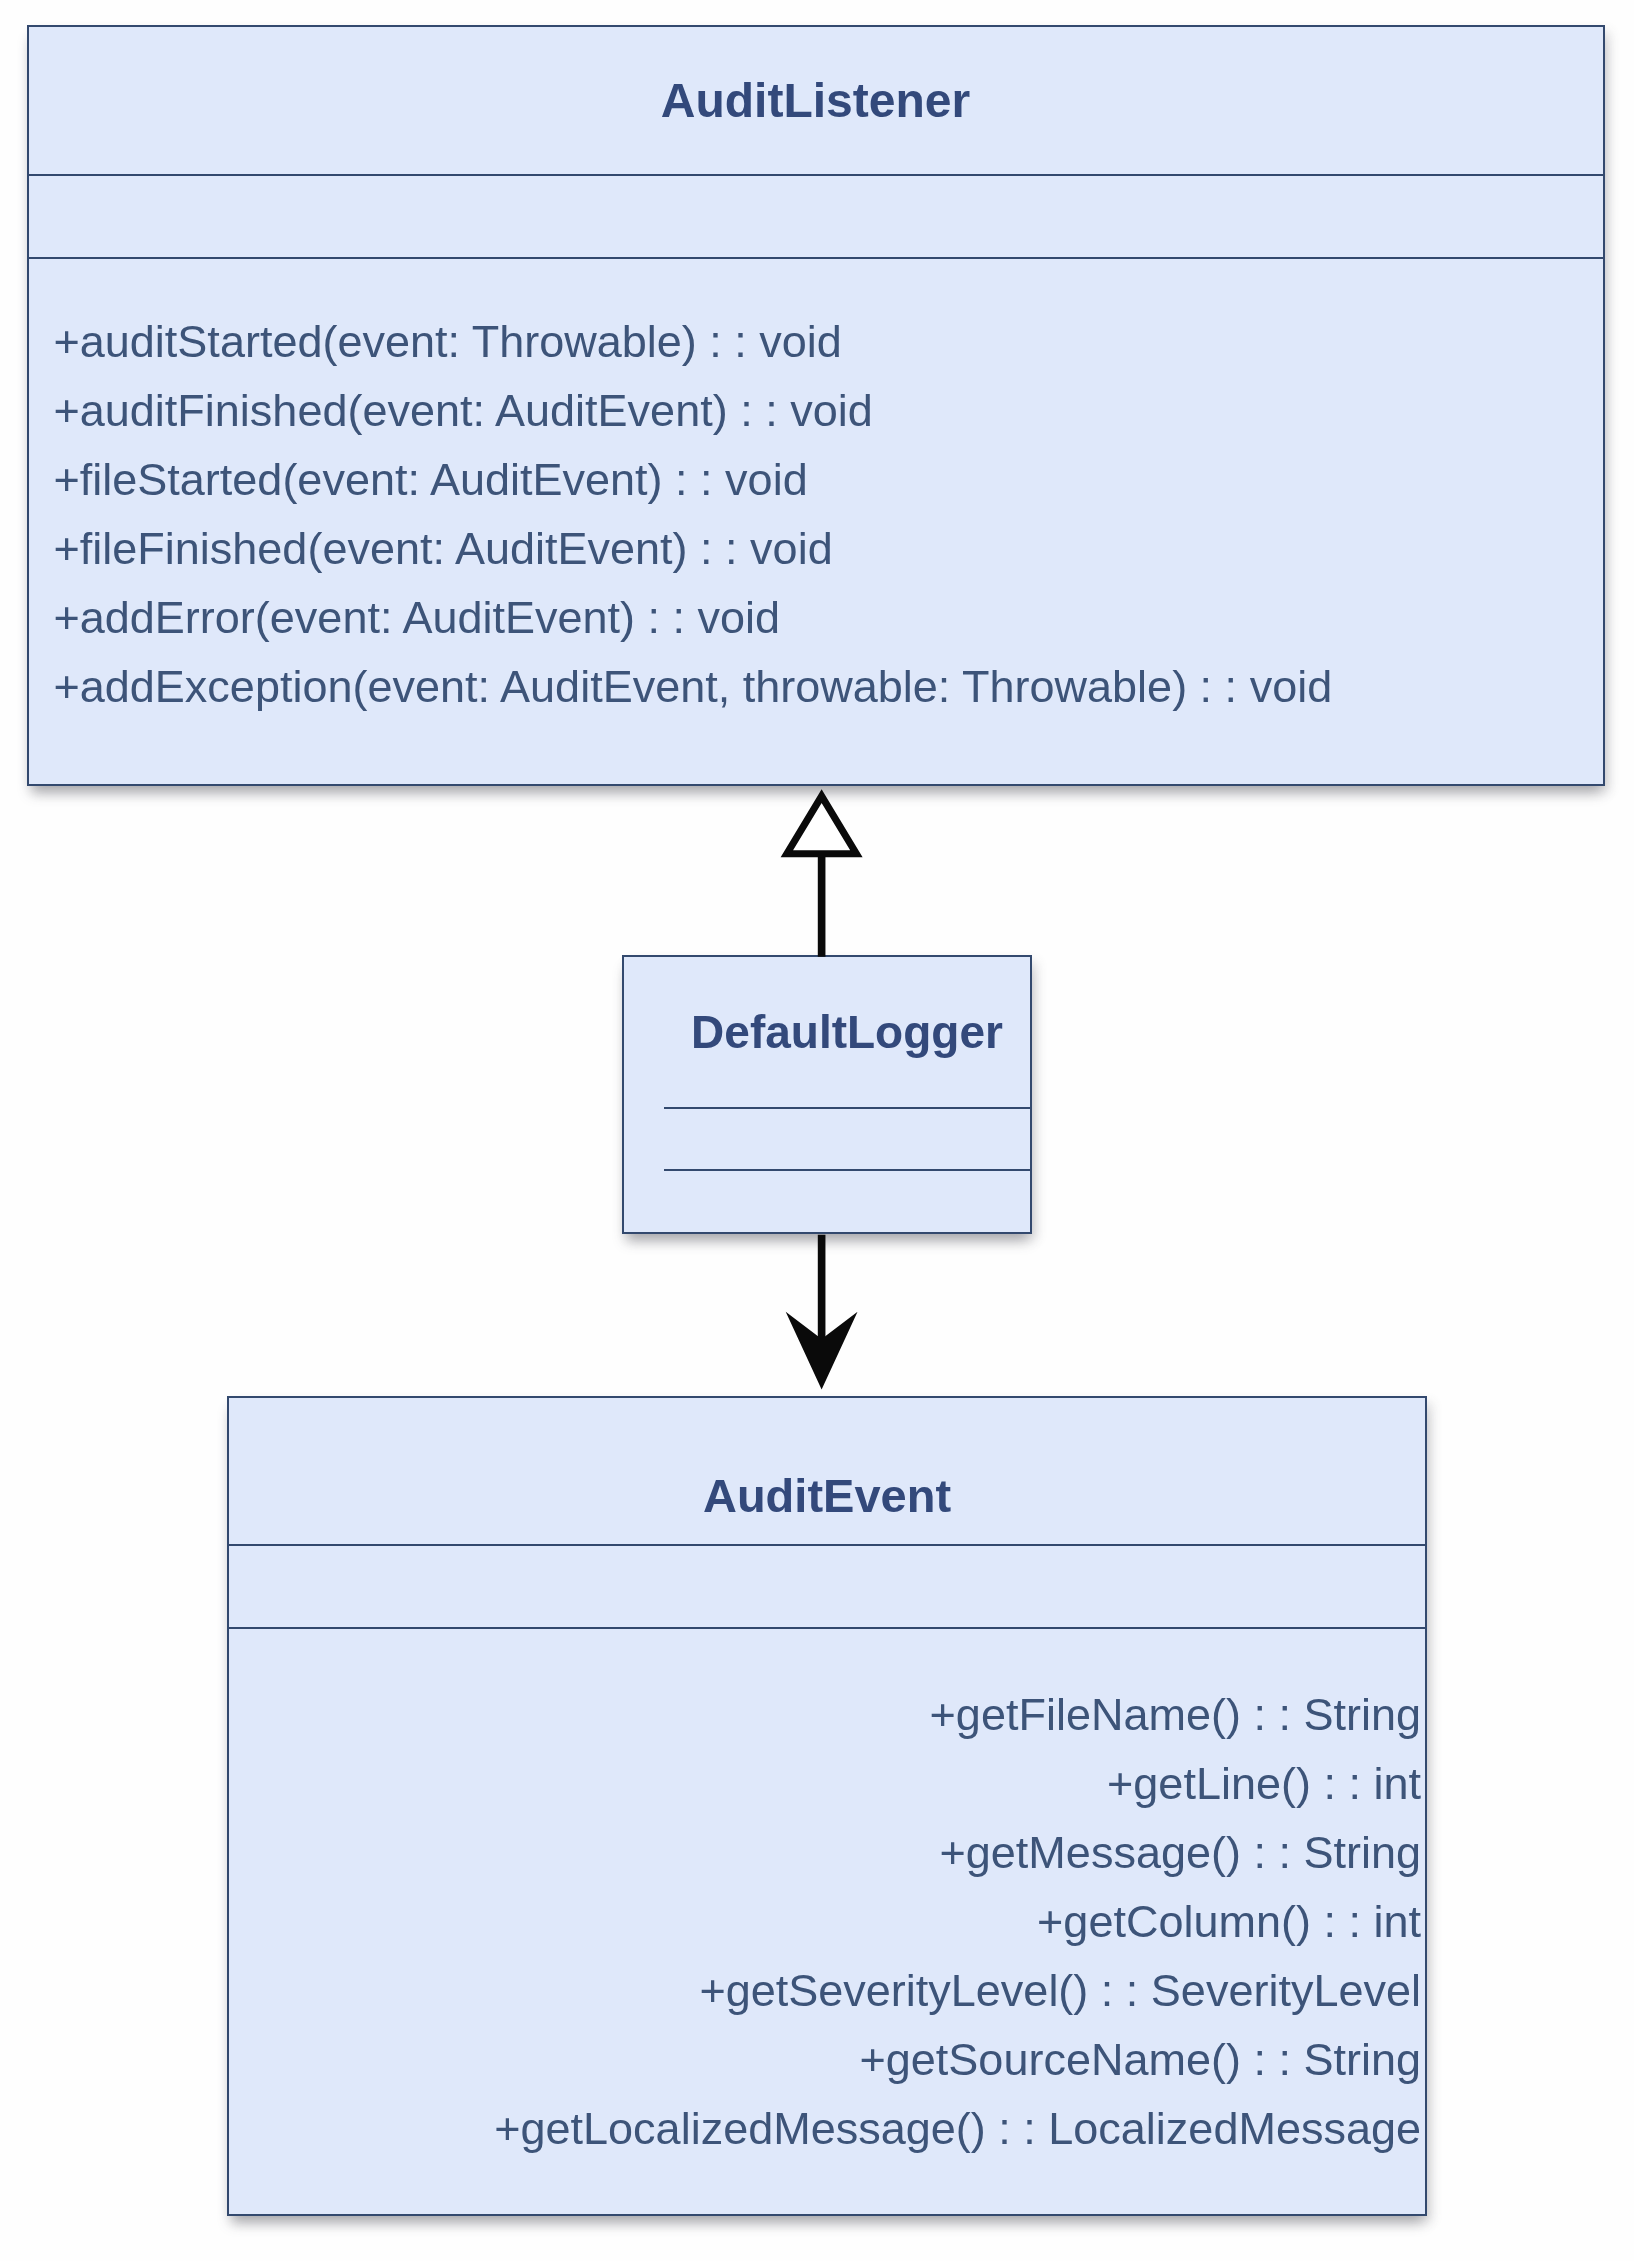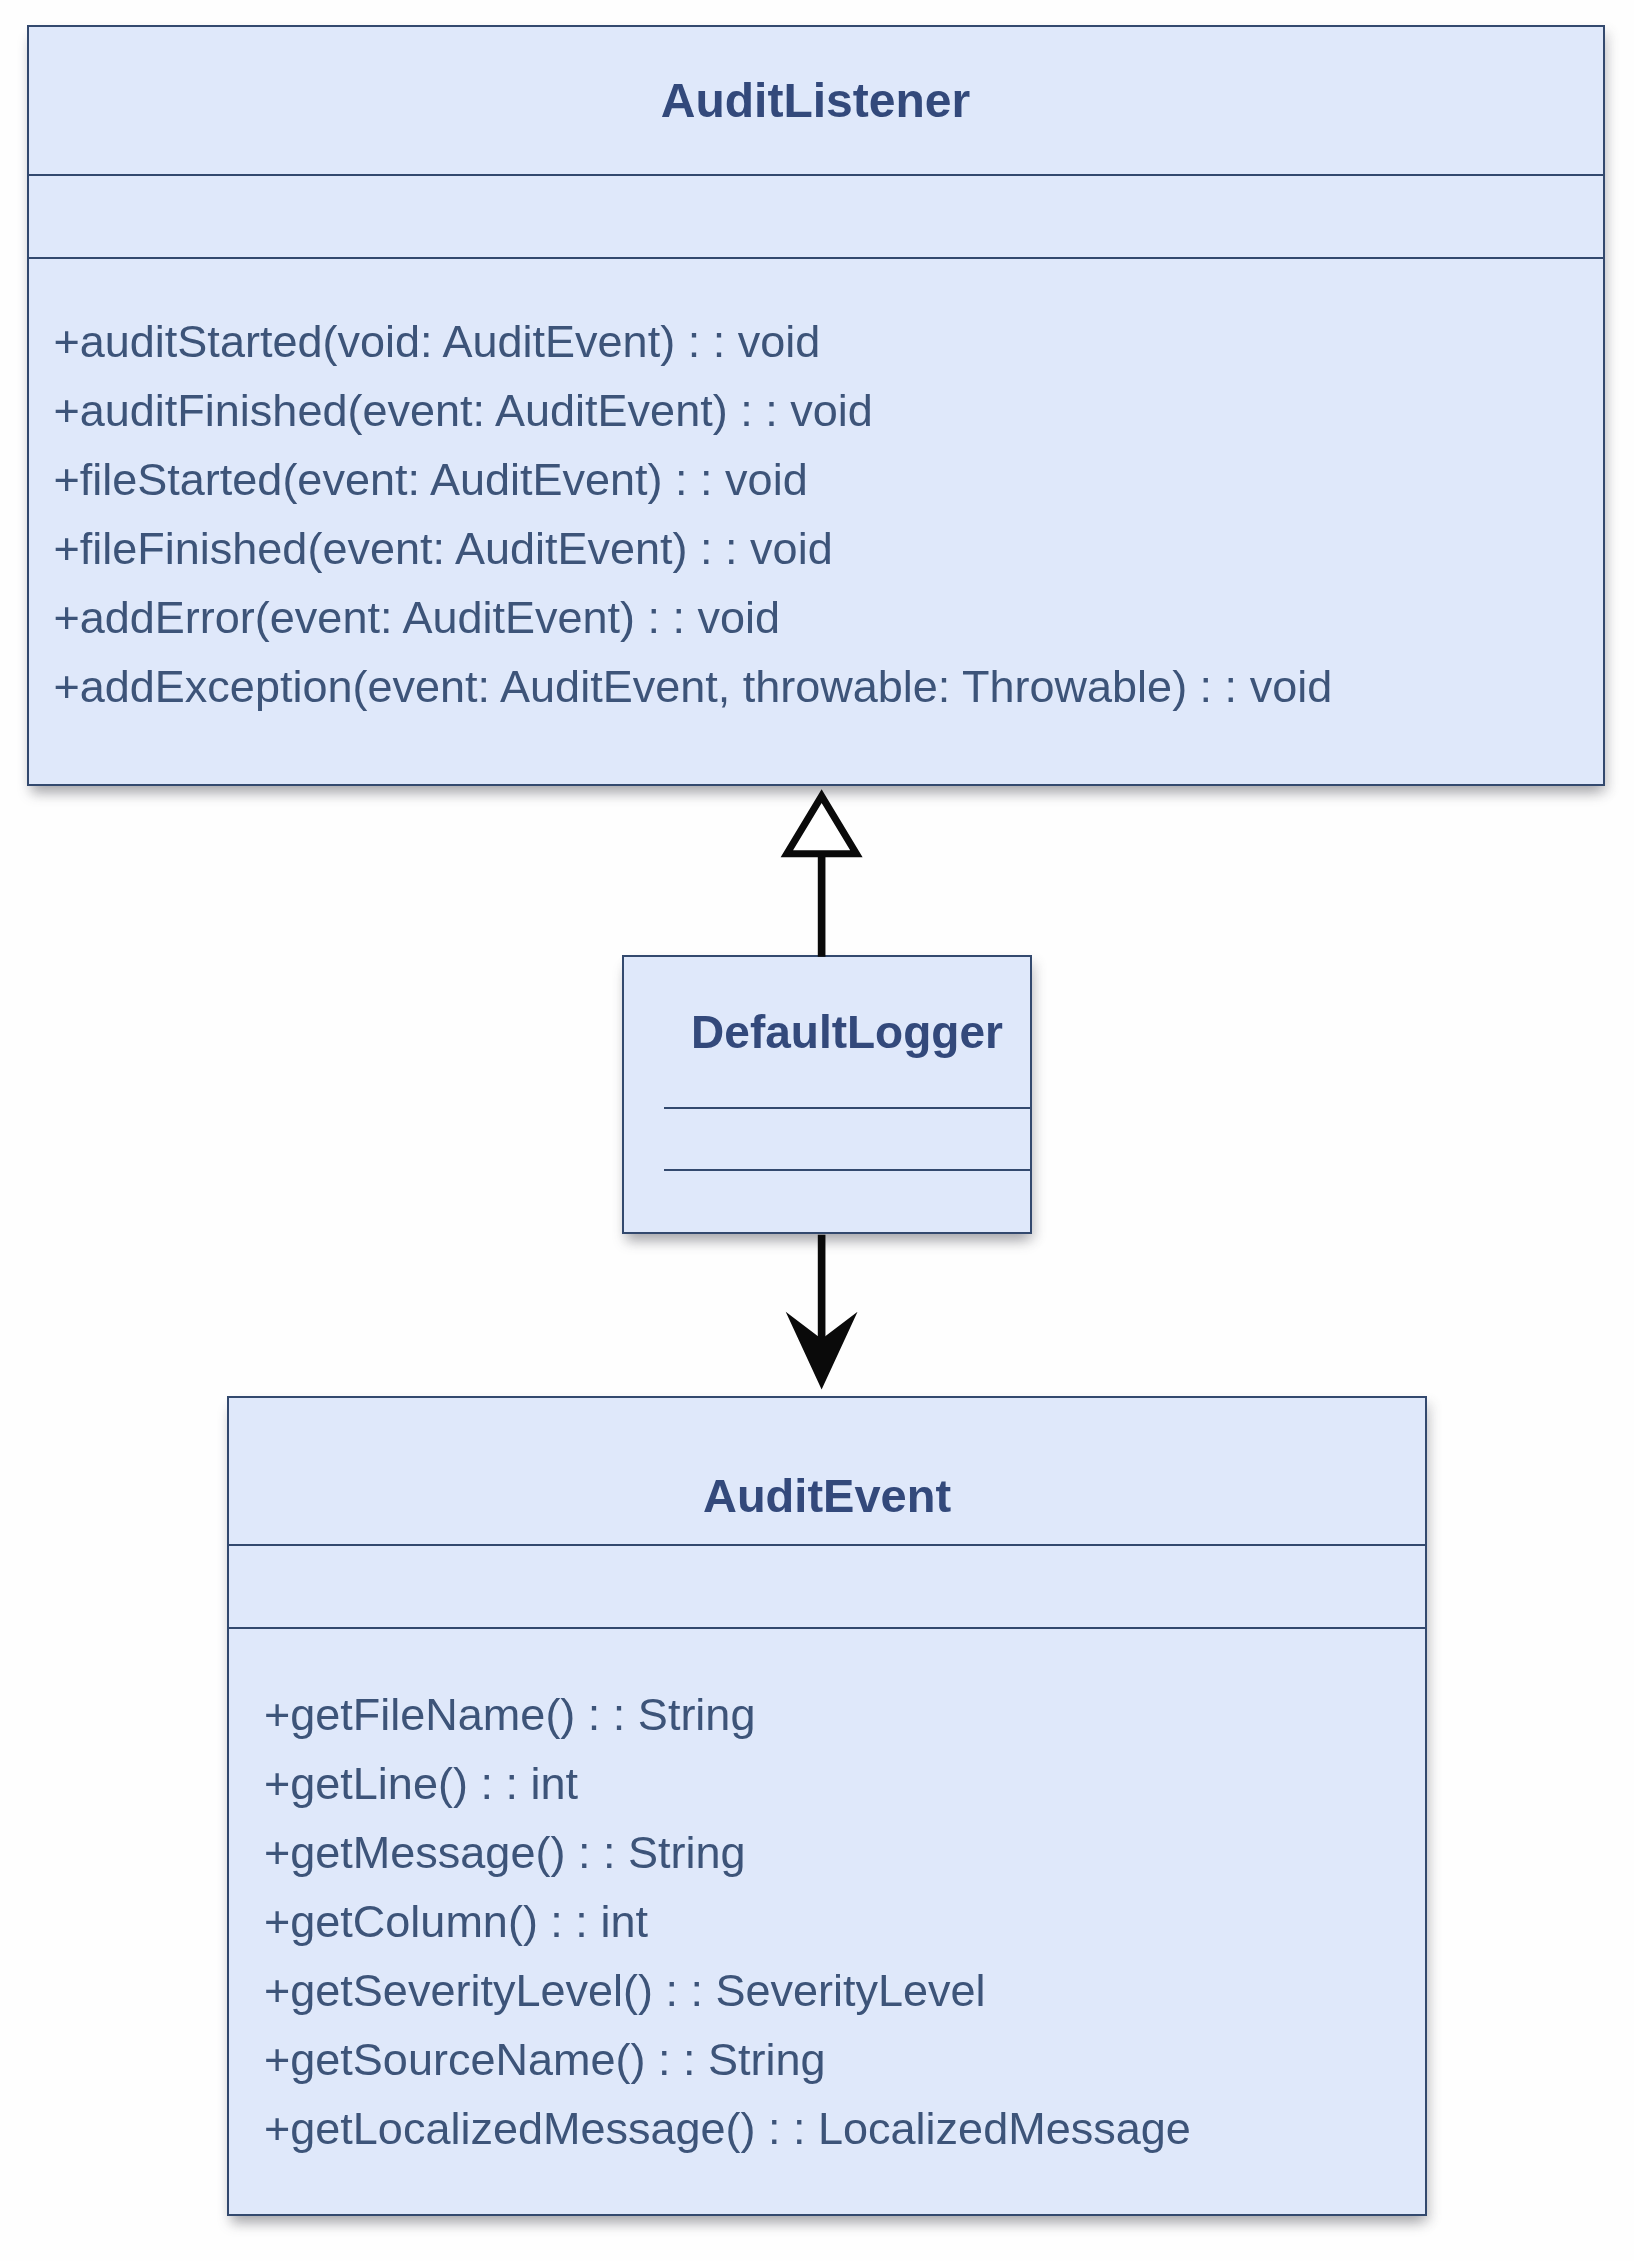--- a/index.html
+++ b/index.html
@@ -64,36 +64,36 @@
   #class-default-logger{left:622px;top:955px;width:410px;height:279px;padding-left:40px;}
   #class-default-logger .uml-header{height:150px;}
   #class-default-logger .uml-title{font-size:46px;}
   #class-default-logger .uml-attrs{height:60px;}
 
   
   #class-audit-event{left:227px;top:1396px;width:1200px;height:820px;}
   #class-audit-event .uml-header{height:146px;}
   #class-audit-event .uml-title{font-size:47px;margin-top:48px;}
   #class-audit-event .uml-attrs{height:81px;}
-  #class-audit-event .uml-methods{padding:51px 29px 0 35px;line-height:69px;}
+  #class-audit-event .uml-methods{padding:51px 4px 0 35px;line-height:69px;text-align:right;}
 
   #arrows{position:absolute;left:0;top:0;pointer-events:none;}
 </style>
 </head>
 <body style="background: rgb(254, 254, 254);">
 
 <div id="canvas">
 
   <div class="uml-class" id="class-audit-listener">
     <div class="uml-header">
       <div class="uml-title">AuditListener</div>
     </div>
     <div class="uml-attrs"></div>
     <div class="uml-methods">
-        <div class="uml-method">+auditStarted(void: AuditEvent) : : void</div>
+        <div class="uml-method">+auditStarted(event: Throwable) : : void</div>
         <div class="uml-method">+auditFinished(event: AuditEvent) : : void</div>
         <div class="uml-method">+fileStarted(event: AuditEvent) : : void</div>
         <div class="uml-method">+fileFinished(event: AuditEvent) : : void</div>
         <div class="uml-method">+addError(event: AuditEvent) : : void</div>
         <div class="uml-method">+addException(event: AuditEvent, throwable: Throwable) : : void</div>
       </div>
   </div>
 
   <div class="uml-class" id="class-default-logger">
     <div class="uml-header">

